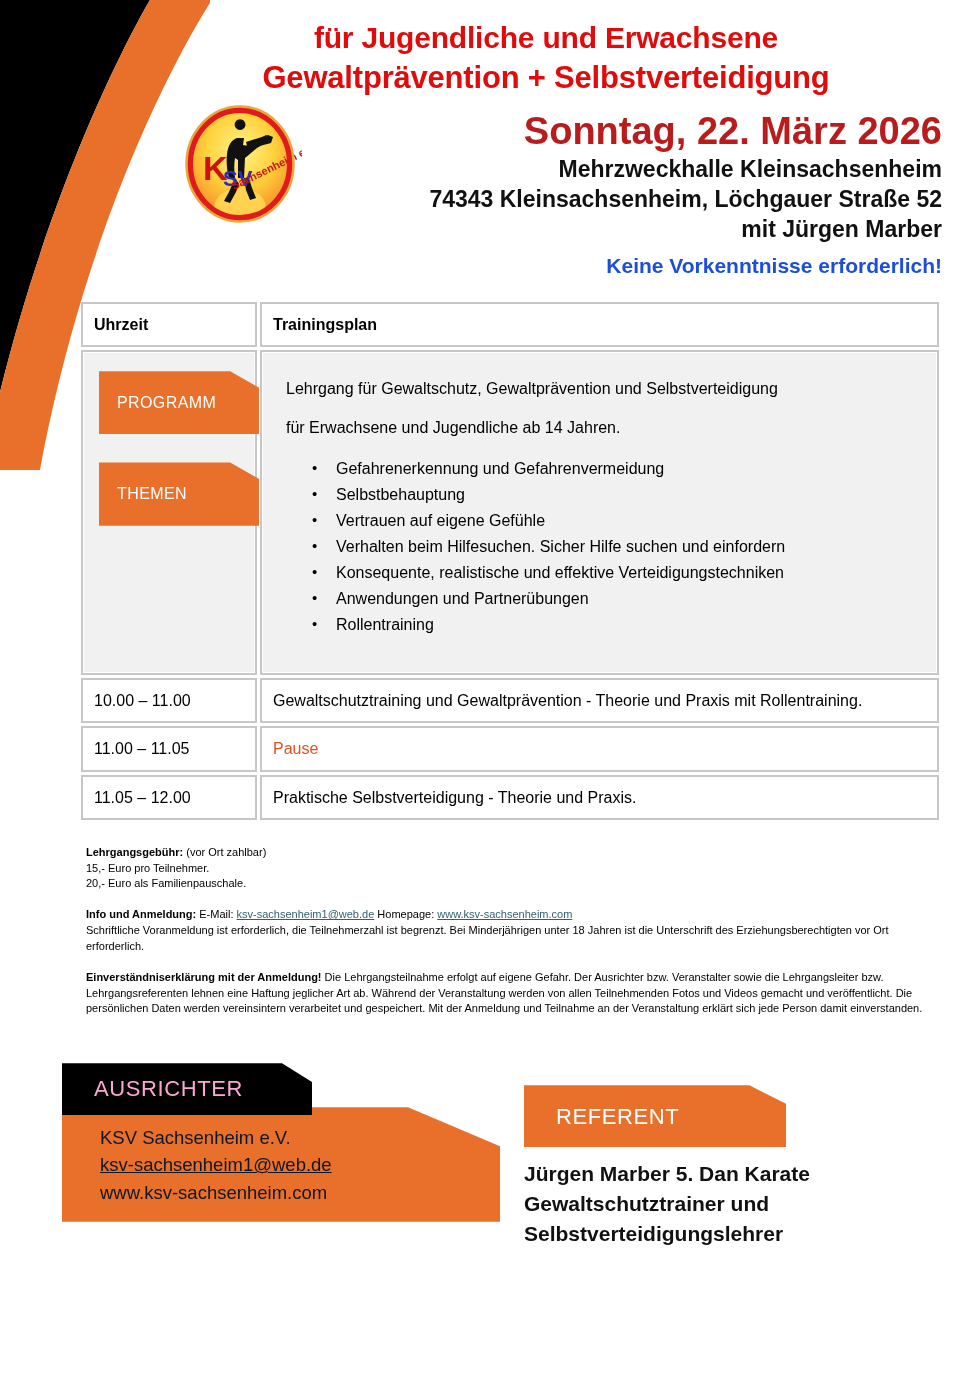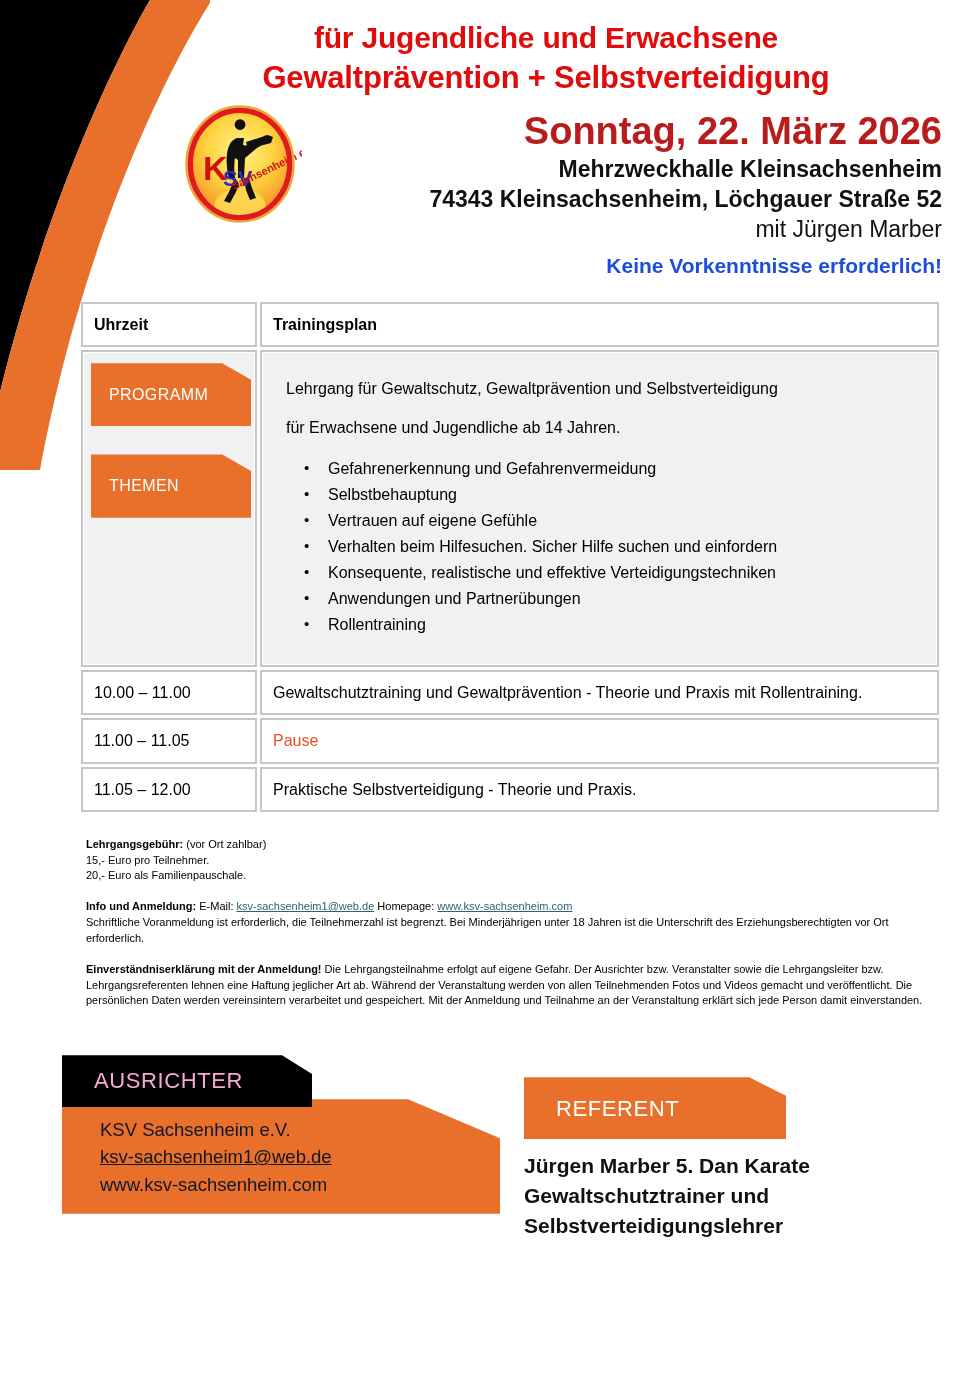--- a/index.html
+++ b/index.html
@@ -48,21 +48,21 @@
     line-height: 1.28;
     color: #b91c1c;
   }
   .meta-venue, .meta-address {
     font-weight: bold;
     font-size: 23px;
     line-height: 1.30;
     color: #111;
   }
   .meta-with {
-    font-weight: normal;
+    font-weight: bold;
     font-size: 23px;
     line-height: 1.30;
     color: #111;
   }
   .meta-note {
     font-weight: bold;
     font-size: 21px;
     color: #1d4ed8;
     margin-top: 7px;
     line-height: 1.3;
@@ -102,36 +102,36 @@
     font-weight: bold;
     font-size: 17px;
     padding: 11px 11px 12px 11px;
   }
   .shade td { background: #f1f1f1; }
   .cell-program { padding: 0; position: relative; }
   .cell-program-body { padding: 16px 13px 14px 13px; }
   .cell-program-body p { margin: 0 0 16px 0; }
   .cell-program-body p:last-child { margin-bottom: 0; }
 
-  .tag-col { padding: 0 !important; position: relative; margin-left: 20px; }
+  .tag-col { padding: 8px !important; position: relative; margin-left: 20px; }
   .tag {
     position: relative;
     background: #e8702b;
     color: #ffffff;
     font-size: 16px;
     letter-spacing: 0.4px;
     padding: 20px 12px 20px 18px;
     clip-path: polygon(0 0, 82% 0, 100% 26%, 100% 100%, 0 100%);
     width: 160px;
   }
   .tag.first { margin: 11px 0 0 8px; }
   .tag.second { margin: 28px 0 0 8px; }
 
   .topic-list {
-    margin: 4px;
+    margin: 12px;
     padding: 0 0 0 38px;
     list-style: none;
   }
   .topic-list li {
     position: relative;
     font-size: 16px;
     line-height: 1.63;
   }
   .topic-list li::before {
     content: "•";

